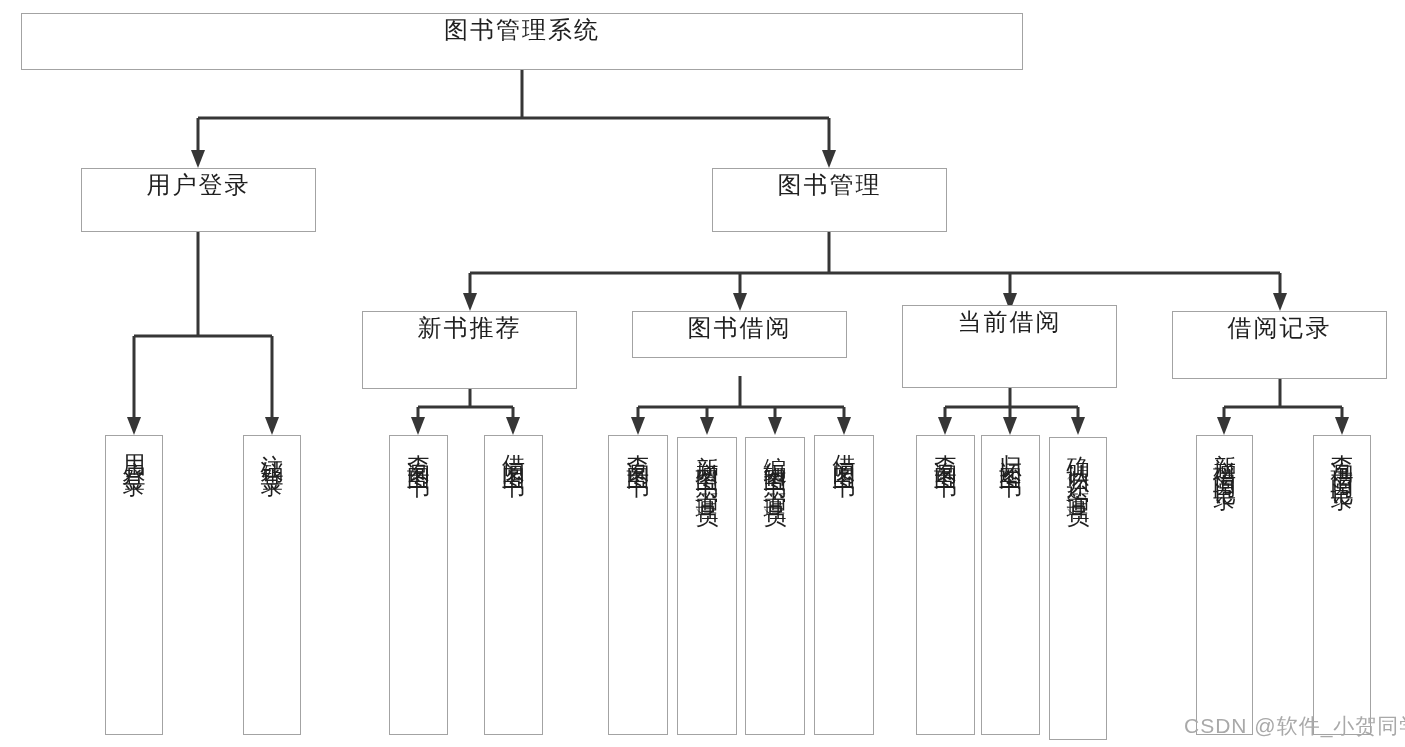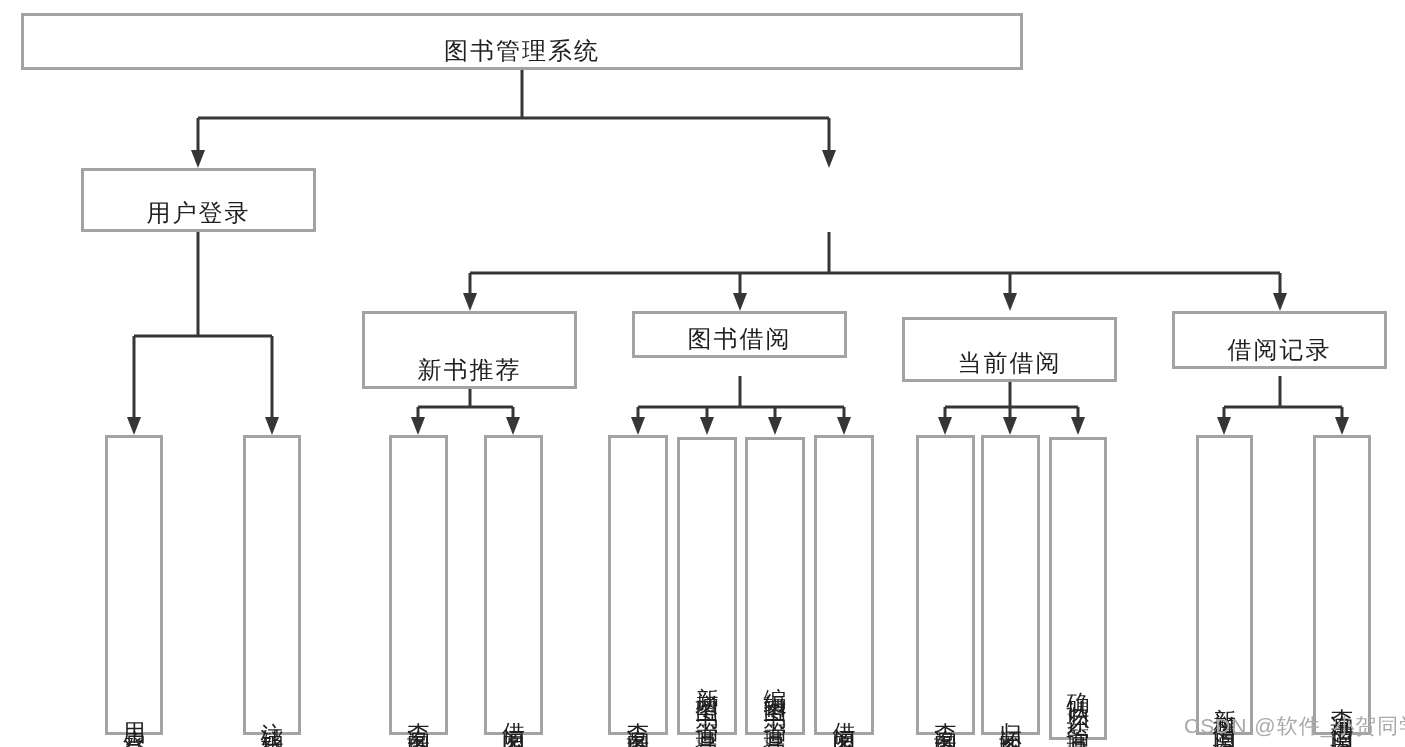--- a/index.html
+++ b/index.html
@@ -17,24 +17,24 @@
   }
   .connectors {
     position: absolute;
     left: 0;
     top: 0;
     z-index: 1;
   }
   .node {
     position: absolute;
     box-sizing: border-box;
-    border: 3px solid #a3a3a3;
+    border: 1px solid #a3a3a3;
     background: #ffffff;
     display: flex;
-    align-items: flex-end;
+    align-items: flex-start;
     justify-content: center;
     z-index: 2;
   }
   .node .label {
     color: #1f1f1f;
     font-size: 24px;
     letter-spacing: 2px;
     white-space: nowrap;
   }
   .node.leaf .label {
@@ -101,31 +101,34 @@
     </g>
   </svg>
 
   <div class="node" style="left:21px; top:13px; width:1002px; height:57px">
     <span class="label">图书管理系统</span>
   </div>
 
   <div class="node" style="left:81px; top:168px; width:235px; height:64px">
     <span class="label">用户登录</span>
   </div>
+  <div class="node" style="left:712px; top:168px; width:235px; height:64px">
+    <span class="label">图书管理</span>
+  </div>
 
   <div class="node" style="left:362px; top:311px; width:215px; height:78px">
     <span class="label">新书推荐</span>
   </div>
   <div class="node" style="left:632px; top:311px; width:215px; height:47px">
     <span class="label">图书借阅</span>
   </div>
-  <div class="node" style="left:902px; top:317px; width:215px; height:65px">
+  <div class="node" style="left:902px; top:305px; width:215px; height:83px">
     <span class="label">当前借阅</span>
   </div>
-  <div class="node" style="left:1172px; top:311px; width:215px; height:58px">
+  <div class="node" style="left:1172px; top:311px; width:215px; height:68px">
     <span class="label">借阅记录</span>
   </div>
 
   <div class="node leaf" style="left:105px; top:435px; width:58px; height:300px">
     <span class="label">用户登录</span>
   </div>
   <div class="node leaf" style="left:243px; top:435px; width:58px; height:300px">
     <span class="label">注销登录</span>
   </div>
 

